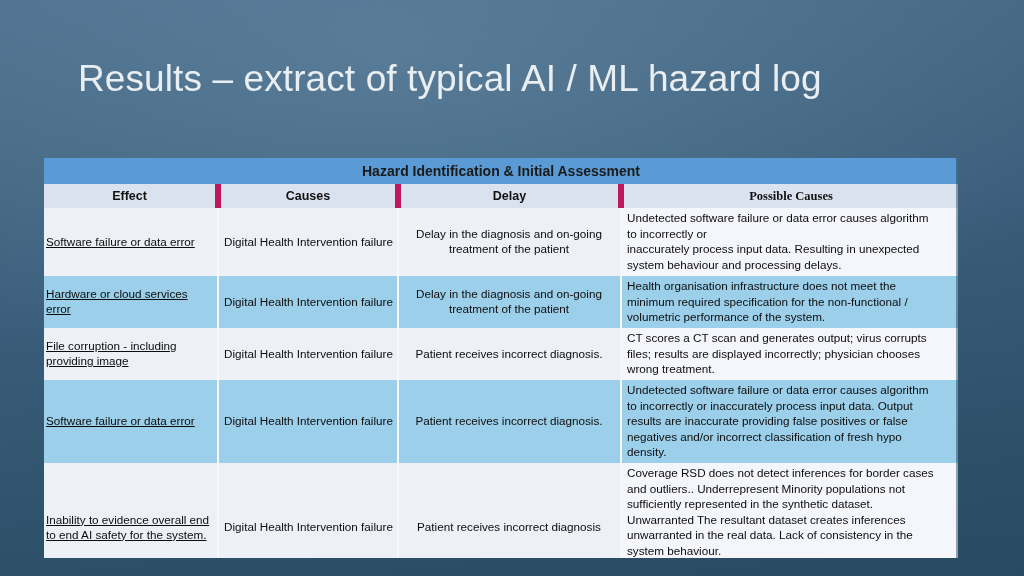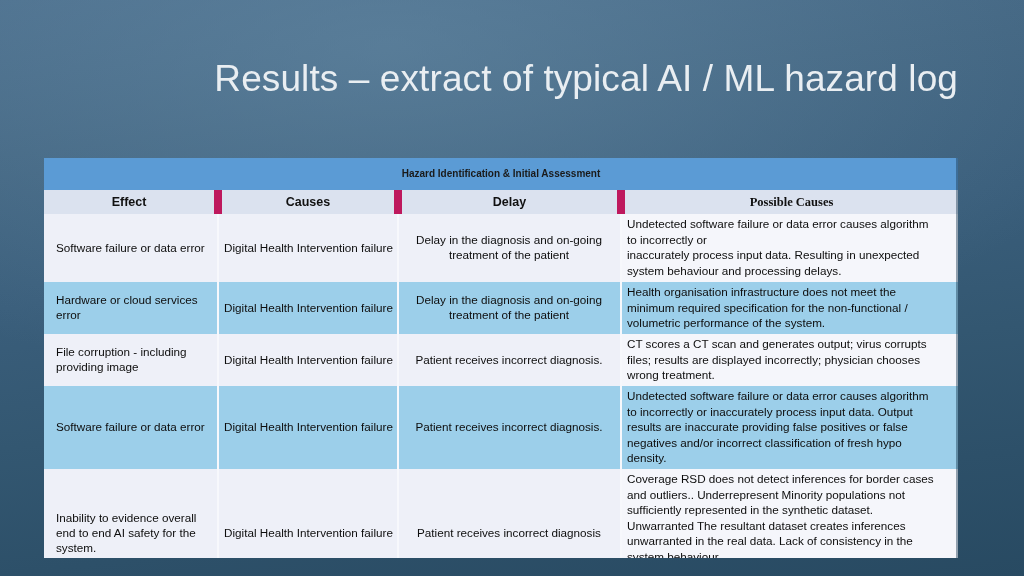--- a/index.html
+++ b/index.html
@@ -28,21 +28,20 @@
     position: absolute;
     left: 78px;
     top: 58px;
     width: 880px;
     color: #e9eef2;
     font-size: 37px;
     font-weight: 400;
     letter-spacing: 0.1px;
     line-height: 1.12;
     white-space: nowrap;
-    text-align: right;
   }
 
   .table-wrap {
     position: absolute;
     left: 44px;
     top: 158px;
     width: 914px;
     height: 400px;
     overflow: hidden;
   }
@@ -62,36 +61,36 @@
   th, td {
     vertical-align: middle;
     padding: 0;
     border: 0;
     color: #000;
   }
 
   .banner-row th {
     background: #5b9bd5;
     color: #1a1a1a;
-    font-size: 10px;
+    font-size: 14px;
     font-weight: bold;
     text-align: center;
-    height: 32px;
+    height: 26px;
     line-height: 22px;
   }
 
   .colhead-row th {
     background: #dbe2ef;
     color: #111;
     font-size: 12.5px;
     font-weight: bold;
     text-align: center;
     height: 24px;
     line-height: 24px;
-    border-right: 8px solid #be185d;
+    border-right: 6px solid #be185d;
   }
   .colhead-row th:last-child { border-right: 0; font-family: Liberation Serif, serif; }
 
   tbody td {
     font-size: 11.7px;
     line-height: 1.28;
     padding: 3px 4px 3px 4px;
     border-right: 2px solid #f7f8fc;
     color: #0d0d0d;
   }
@@ -104,21 +103,21 @@
   tbody tr.blue  td.causes { background: #9ccfea; margin-top: 28px; }
 
   td.causes {
     vertical-align: top;
     padding-top: 2px;
     padding-left: 5px;
     padding-right: 20px;
     line-height: 1.33;
   }
 
-  td.effect  { padding-left: 12px; }
+  td.effect  { padding-left: 2px; text-decoration: underline; }
   td.hazard  { padding-left: 5px; }
   td.harm    { padding-left: 3px; text-align: center; }
 
   tr.r1 td { height: 62px; }
   tr.r2 td { height: 46px; }
   tr.r3 td { height: 46px; }
   tr.r4 td { height: 77px; }
   tr.r5 td { height: 119px; }
 
   .table-edge-right {

